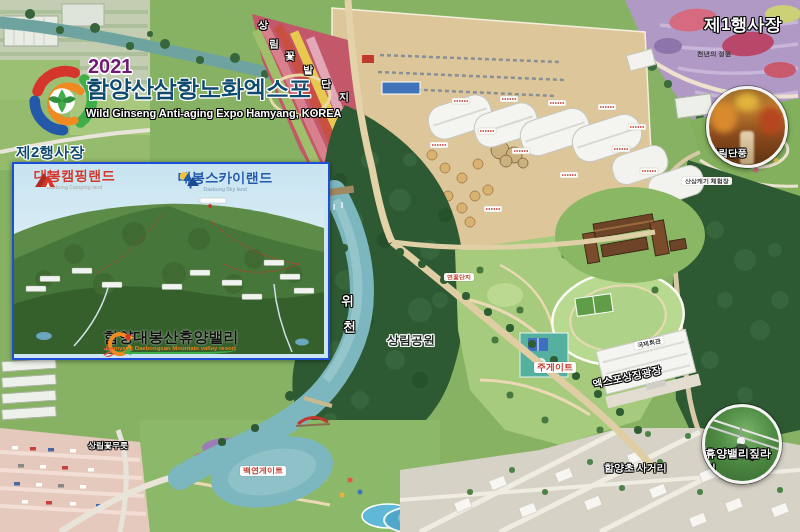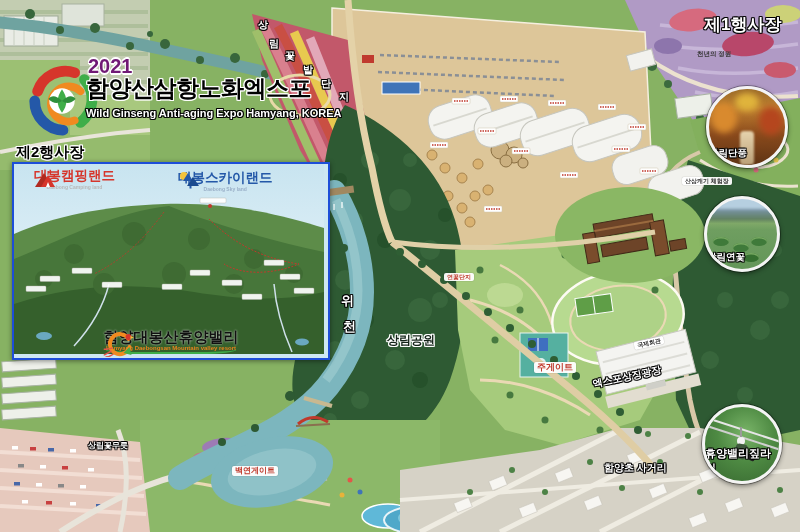--- a/index.html
+++ b/index.html
@@ -3,21 +3,21 @@
 <meta charset="utf-8">
 <style>
   html,body{margin:0;padding:0;background:#1d1d1d;}
   .stage{position:relative;width:800px;height:532px;overflow:hidden;
          font-family:"Liberation Sans","DejaVu Sans",sans-serif;background:#87b263;}
   .stage svg.base{position:absolute;left:0;top:0;}
   .lbl{position:absolute;font-weight:800;white-space:nowrap;line-height:1;}
   .ob{color:#fff;text-shadow:-1px -1px 0 rgba(0,0,0,.85),1px -1px 0 rgba(0,0,0,.85),
       -1px 1px 0 rgba(0,0,0,.85),1px 1px 0 rgba(0,0,0,.85),0 -1px 0 rgba(0,0,0,.85),
       0 1px 0 rgba(0,0,0,.85),-1px 0 0 rgba(0,0,0,.85),1px 0 0 rgba(0,0,0,.85);}
-  .ow{color:#000000;text-shadow:-1px -1px 0 #fff,1px -1px 0 #fff,-1px 1px 0 #fff,
+  .ow{color:#0c4a6e;text-shadow:-1px -1px 0 #fff,1px -1px 0 #fff,-1px 1px 0 #fff,
       1px 1px 0 #fff,0 -1px 0 #fff,0 1px 0 #fff,-1px 0 0 #fff,1px 0 0 #fff;}
   .chip{position:absolute;background:rgba(255,255,255,.95);color:#c0392b;font-weight:700;
         padding:1px 3px;border-radius:2px;box-shadow:0 0 1px rgba(0,0,0,.45);
         white-space:nowrap;line-height:1;}
   .chip.dark{color:#333;}
   
   .logo{position:absolute;left:24px;top:56px;width:312px;height:82px;}
   .logo .mark{position:absolute;left:0;top:6px;}
   .logo .year{left:64px;top:0;font-size:20px;color:#701a75;
       text-shadow:-1px -1px 0 #fff,1px -1px 0 #fff,-1px 1px 0 #fff,1px 1px 0 #fff,
@@ -561,32 +561,20 @@
     <div class="ph">
       <div class="d" style="left:2px;top:14px;width:26px;height:30px;background:#d98a2e;filter:blur(3px);"></div>
       <div class="d" style="right:2px;top:18px;width:24px;height:28px;background:#b5461e;filter:blur(3px);"></div>
       <div class="d" style="left:26px;top:4px;width:24px;height:18px;background:#e0b43c;filter:blur(3px);"></div>
       <div class="d" style="left:31px;bottom:0;width:14px;height:34px;border-radius:4px;
            background:linear-gradient(#e6d4ae,#bba078);filter:blur(1px);"></div>
     </div>
     <div class="plabel ob">상림단풍</div>
   </div>
 
-  <div class="pcir c2">
-    <div class="ph">
-      <div class="d" style="left:0;top:10px;width:70px;height:10px;border-radius:0;
-           background:linear-gradient(#7a94aa,#607f60);filter:blur(1.5px);"></div>
-      <div class="d" style="left:6px;top:38px;width:16px;height:9px;background:#3f7a3a;box-shadow:inset 0 1.5px 0 #76a861;"></div>
-      <div class="d" style="left:26px;top:44px;width:16px;height:9px;background:#3f7a3a;box-shadow:inset 0 1.5px 0 #76a861;"></div>
-      <div class="d" style="left:44px;top:38px;width:16px;height:9px;background:#3f7a3a;box-shadow:inset 0 1.5px 0 #76a861;"></div>
-      <div class="d" style="left:14px;top:52px;width:16px;height:9px;background:#357030;box-shadow:inset 0 1.5px 0 #76a861;"></div>
-      <div class="d" style="left:36px;top:54px;width:16px;height:9px;background:#357030;box-shadow:inset 0 1.5px 0 #76a861;"></div>
-    </div>
-    <div class="plabel ob">상림연꽃</div>
-  </div>
 
 
   <div class="pcir c4">
     <div class="ph">
       <div class="d" style="left:-6px;top:22px;width:90px;height:2px;border-radius:0;background:#e6e6e6;
            transform:rotate(18deg);"></div>
       <div class="d" style="left:-6px;top:30px;width:90px;height:2px;border-radius:0;background:#cfcfcf;
            transform:rotate(18deg);"></div>
       <div class="d" style="left:35px;top:20px;width:2px;height:12px;border-radius:0;background:#9a9a9a;"></div>
       <div class="d" style="left:32px;top:30px;width:8px;height:8px;background:#f2f2f2;"></div>
@@ -599,21 +587,21 @@
   </div>
 
   <div class="lbl ob" style="left:341px;top:294px;font-size:13px;">위</div>
   <div class="lbl ob" style="left:343px;top:320px;font-size:13px;">천</div>
   <div class="lbl ow" style="left:387px;top:334px;font-size:12px;color:#15241a;">상림공원</div>
   <div class="chip" style="left:444px;top:273px;font-size:6px;">연꽃단지</div>
   <div class="chip" style="left:534px;top:362px;font-size:9px;font-weight:800;">주게이트</div>
   <div class="chip dark" style="left:634px;top:339px;font-size:6px;transform:rotate(-12deg);">국제회관</div>
   <div class="lbl ob" style="left:592px;top:372px;font-size:10px;transform:rotate(-12deg);">엑스포상징광장</div>
   <div class="lbl ob" style="left:604px;top:463px;font-size:10px;">함양초 사거리</div>
-  <div class="chip" style="left:232px;top:466px;font-size:8px;font-weight:800;">백연게이트</div>
+  <div class="chip" style="left:240px;top:466px;font-size:8px;font-weight:800;">백연게이트</div>
   <div class="lbl ob" style="left:88px;top:442px;font-size:8px;">상림꽃무릇</div>
 
   <div class="lbl ob" style="left:258px;top:20px;font-size:10px;">상</div>
   <div class="lbl ob" style="left:269px;top:39px;font-size:10px;">림</div>
   <div class="lbl ob" style="left:285px;top:51px;font-size:10px;">꽃</div>
   <div class="lbl ob" style="left:303px;top:65px;font-size:10px;">밭</div>
   <div class="lbl ob" style="left:321px;top:79px;font-size:10px;">단</div>
   <div class="lbl ob" style="left:339px;top:92px;font-size:10px;">지</div>
 
 </div>

